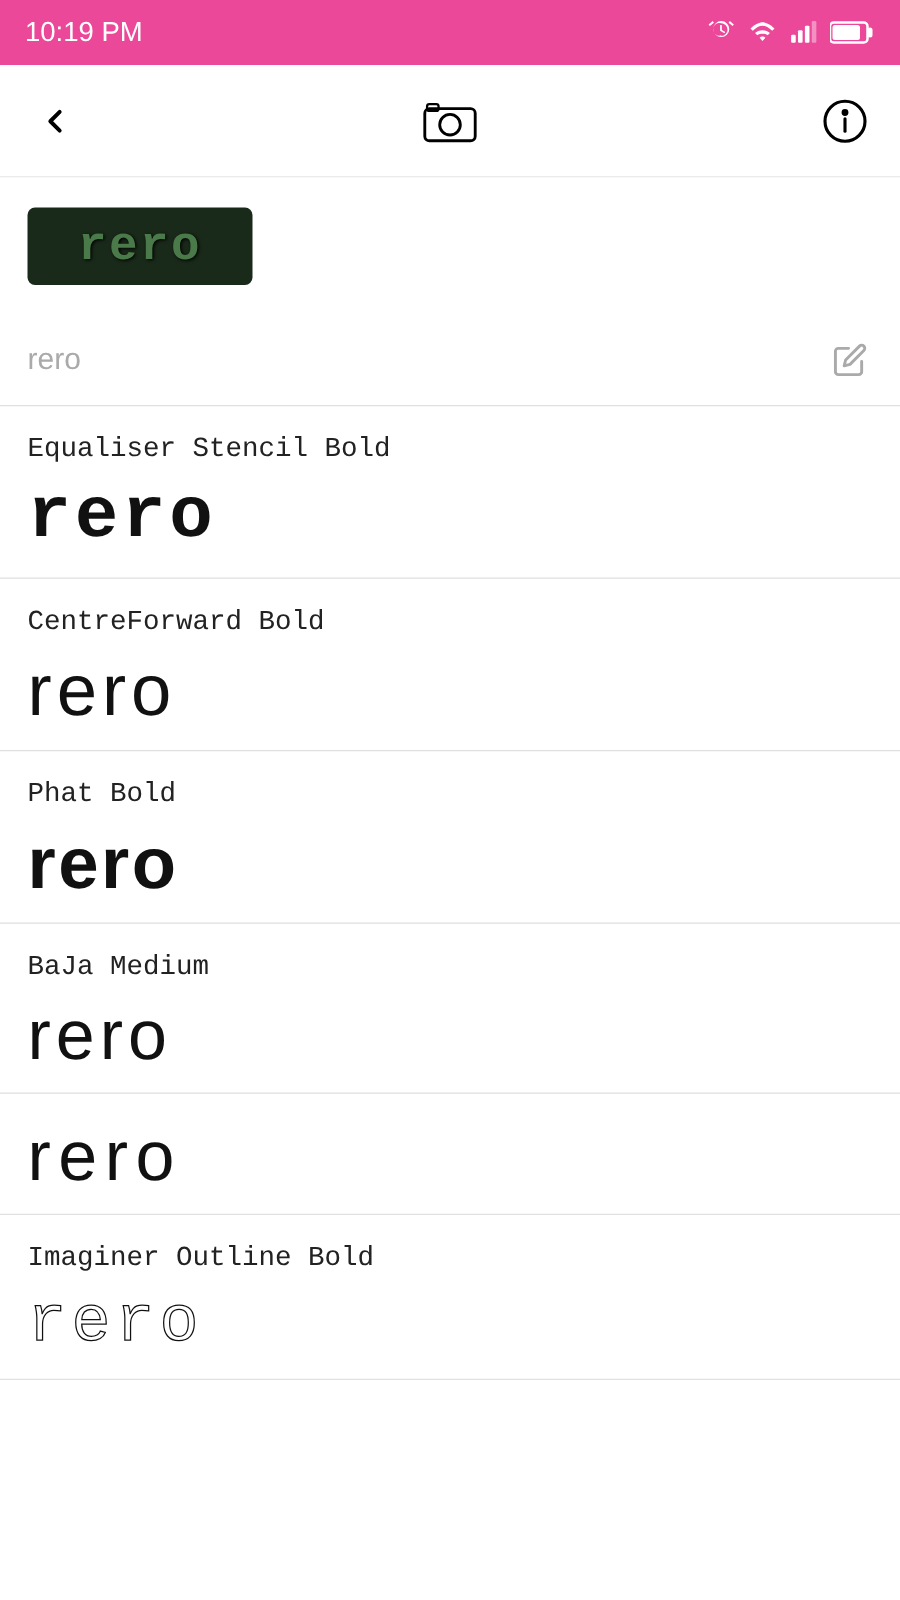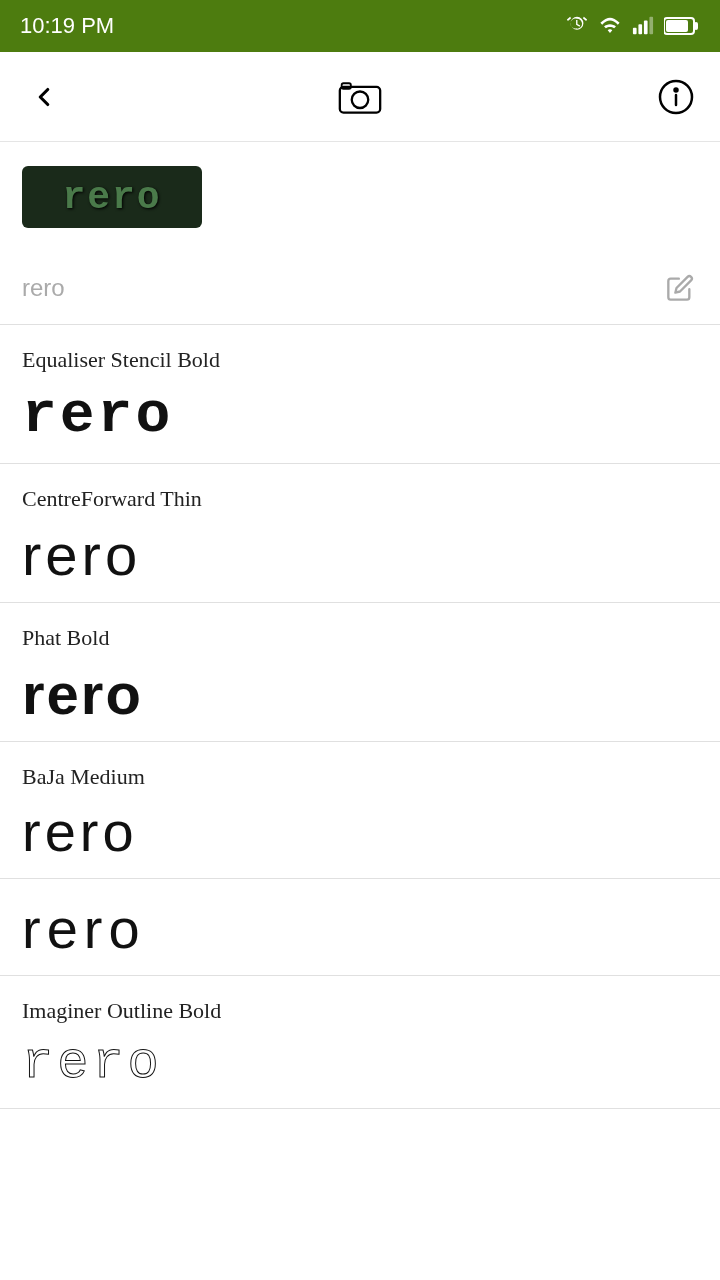--- a/index.html
+++ b/index.html
@@ -10,21 +10,21 @@
       min-height: 1280px;
       background: #ffffff;
       font-family: sans-serif;
       overflow-x: hidden;
     }
 
     
     .status-bar {
       width: 100%;
       height: 52px;
-      background: #4d7c0f;
+      background: #ec4899;
       display: flex;
       align-items: center;
       justify-content: space-between;
       padding: 0 20px;
     }
     .status-time {
       color: #ffffff;
       font-size: 22px;
       font-weight: 500;
     }
@@ -109,21 +109,21 @@
       width: 100%;
     }
     .font-item {
       padding: 22px 22px 18px 22px;
       border-bottom: 1px solid #e0e0e0;
     }
     .font-name {
       font-size: 22px;
       color: #222222;
       margin-bottom: 14px;
-      font-family: Liberation Serif, serif;
+      font-family: Liberation Mono, monospace;
       font-weight: 400;
     }
     .font-sample {
       font-size: 56px;
       color: #111111;
       line-height: 1;
       letter-spacing: 2px;
     }
 
     
@@ -236,21 +236,21 @@
     </svg>
   </div>
 </div>
 
 <div class="font-list" id="font-list-container">
 <div class="font-item">
       <div class="font-name">Equaliser Stencil Bold</div>
       <div class="font-sample font-equaliser">rero</div>
     </div>
     <div class="font-item">
-      <div class="font-name">CentreForward Thin</div>
+      <div class="font-name">CentreForward Bold</div>
       <div class="font-sample font-centreforward">rero</div>
     </div>
     <div class="font-item">
       <div class="font-name">Phat Bold</div>
       <div class="font-sample font-phat">rero</div>
     </div>
     <div class="font-item">
       <div class="font-name">BaJa Medium</div>
       <div class="font-sample font-baja">rero</div>
     </div>

